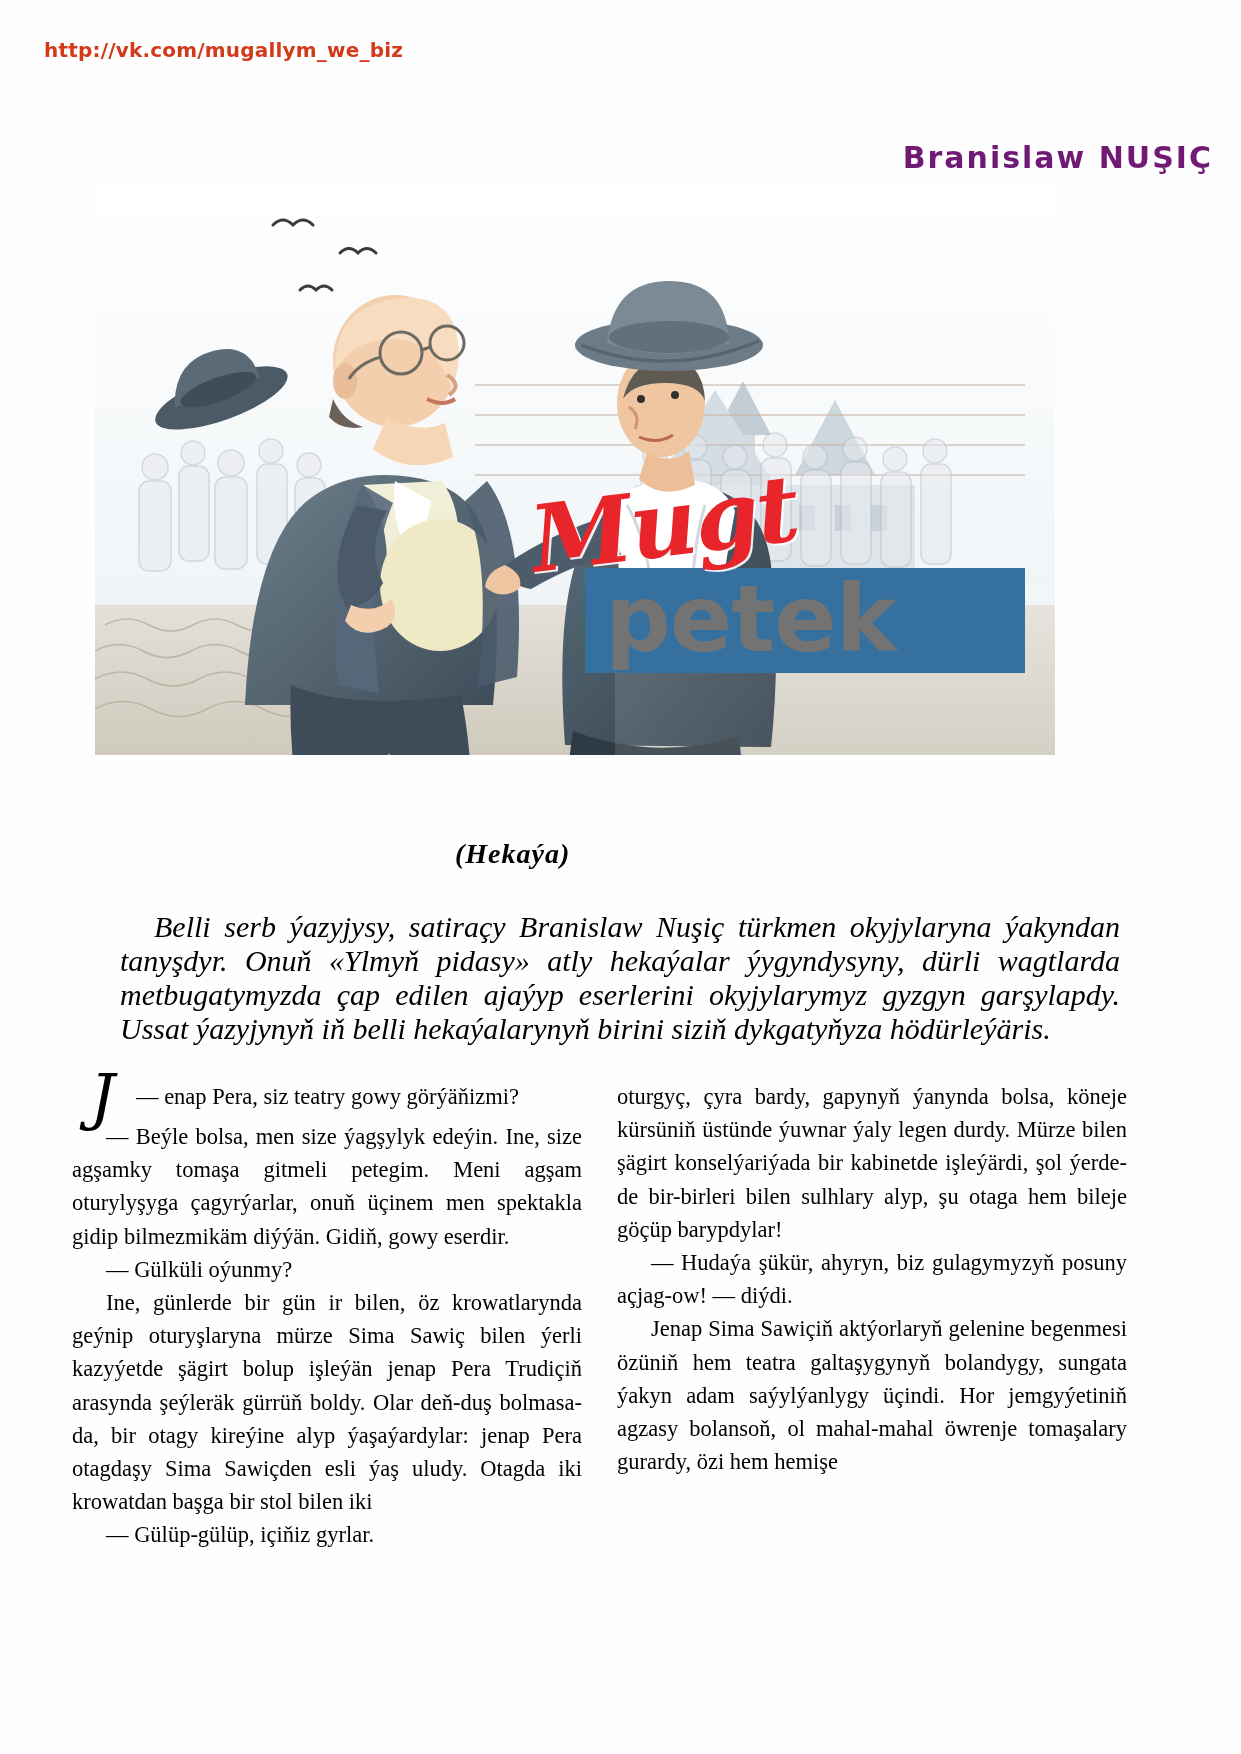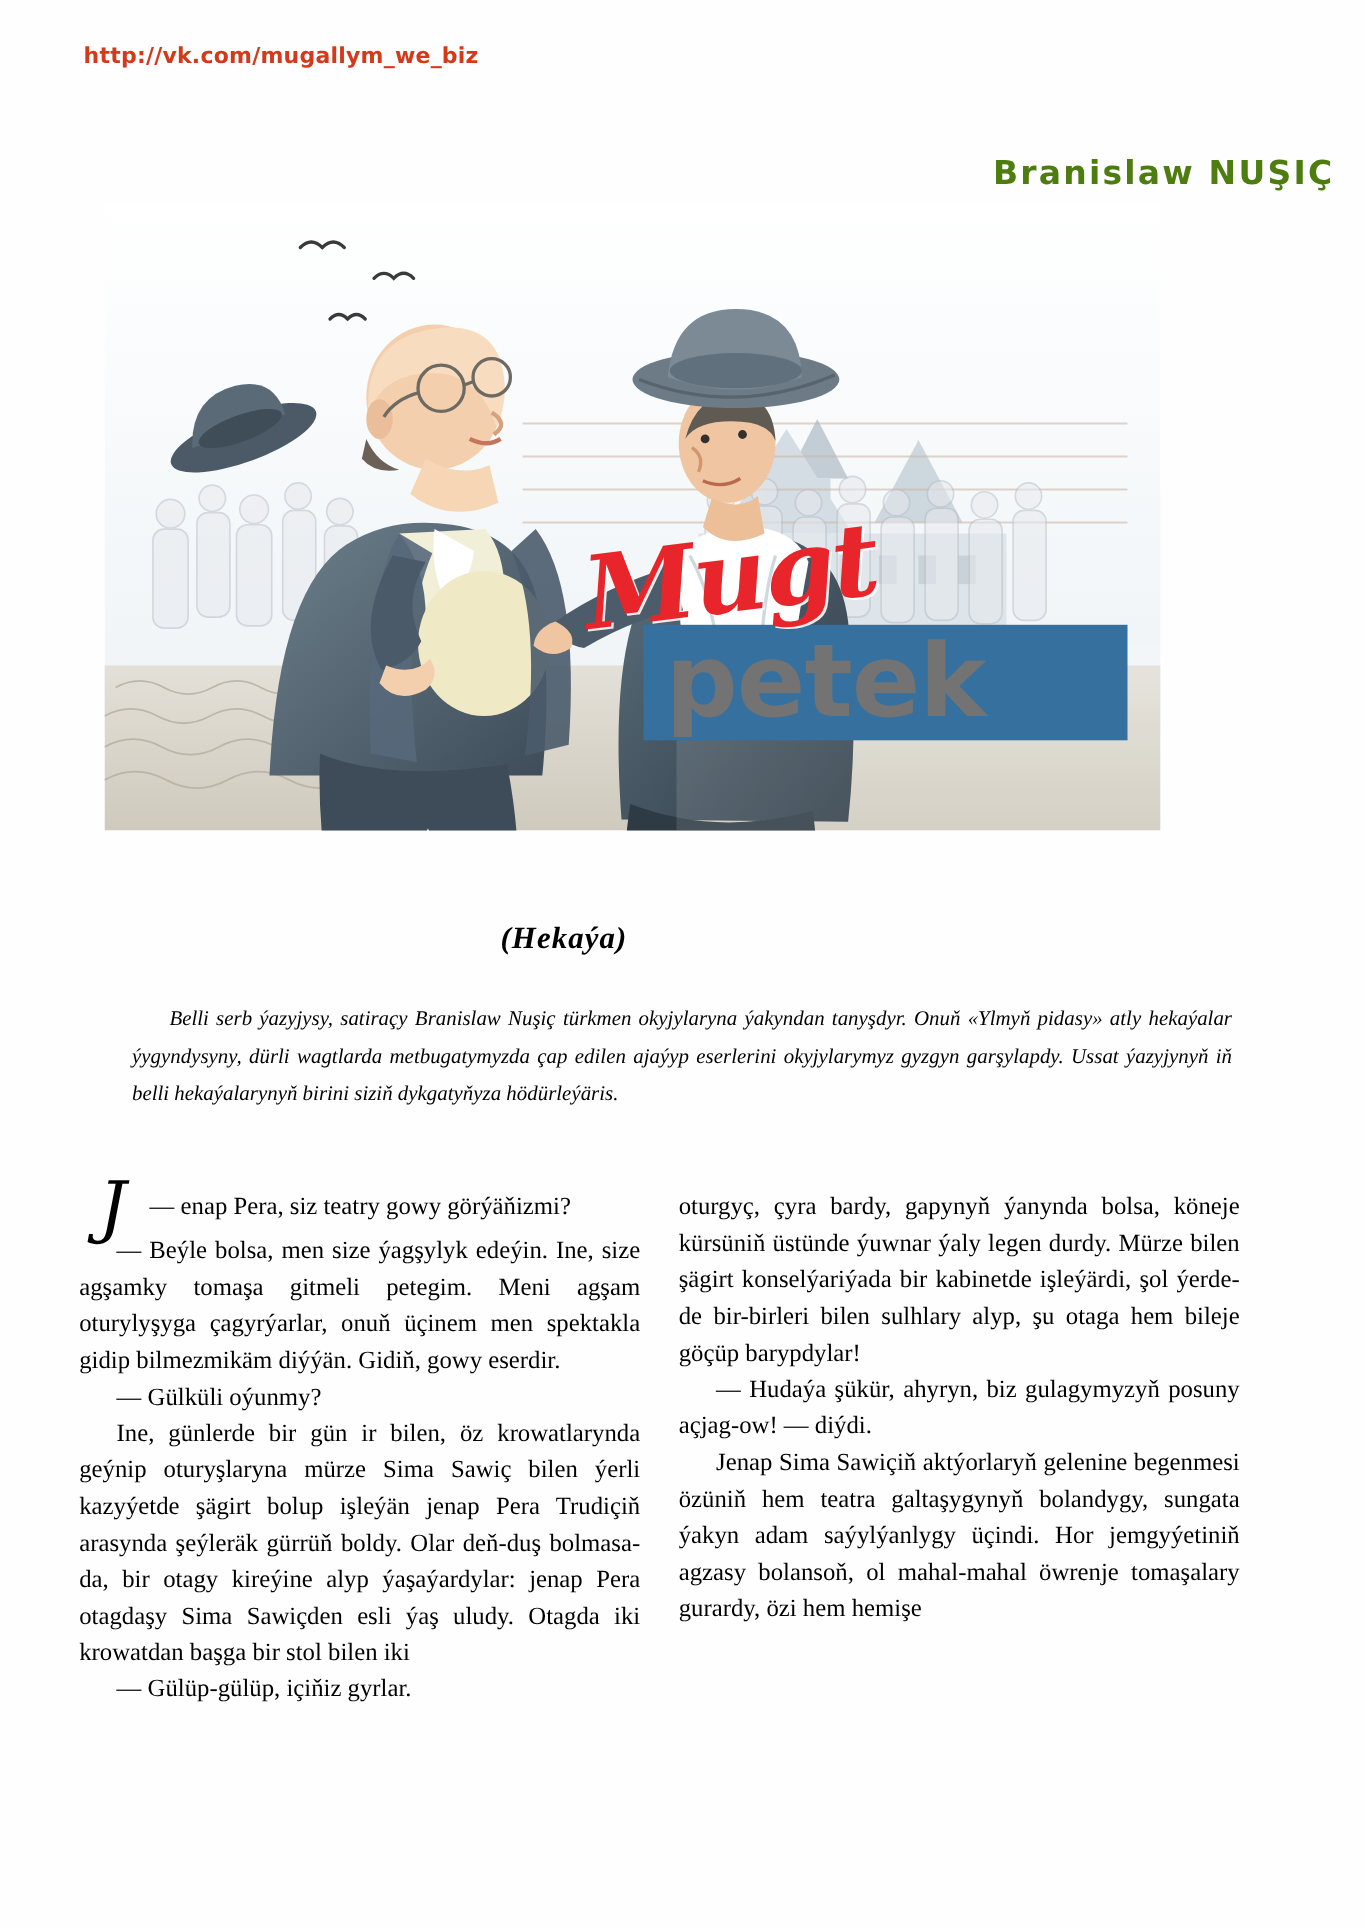--- a/index.html
+++ b/index.html
@@ -27,21 +27,20 @@
   
   .watermark {
     position: absolute;
     left: 44px;
     top: 38px;
     font-family: "DejaVu Sans", sans-serif;
     font-weight: bold;
     font-size: 20px;
     color: #d4391a;
     letter-spacing: 0.2px;
-    margin-left: 32px;
   }
 
   
   .author {
     position: absolute;
     right: 28px;
     top: 140px;
     font-family: "DejaVu Sans", sans-serif;
     font-weight: bold;
     font-size: 30px;
@@ -114,21 +113,21 @@
   }
 
   
   .lead {
     position: absolute;
     left: 120px;
     top: 910px;
     width: 1000px;
     font-family: "Liberation Serif", serif;
     font-style: italic;
-    font-size: 19px;
+    font-size: 30px;
     line-height: 34px;
     text-align: justify;
     text-indent: 34px;
   }
 
   
   .columns {
     position: absolute;
     left: 72px;
     top: 1080px;
@@ -168,21 +167,21 @@
   }
   .dash-lead { }
 </style>
 </head>
 <body>
 
 <div class="page">
 
   <div class="watermark" style="color: rgb(212, 57, 26);">http://vk.com/mugallym_we_biz</div>
 
-  <div class="author" style="color: #4d7c0f;">Branislaw NUŞIÇ</div>
+  <div class="author" style="color: #701a75;">Branislaw NUŞIÇ</div>
 
   <div class="illo">
     <svg width="960" height="570" viewBox="0 0 960 570" xmlns="http://www.w3.org/2000/svg">
       <defs>
         <linearGradient id="sky" x1="0" y1="0" x2="0" y2="1">
           <stop offset="0%" stop-color="#ffffff"></stop>
           <stop offset="100%" stop-color="#eef3f6"></stop>
         </linearGradient>
         <linearGradient id="coatA" x1="0" y1="0" x2="1" y2="1">
           <stop offset="0%" stop-color="#6d7f8c"></stop>

